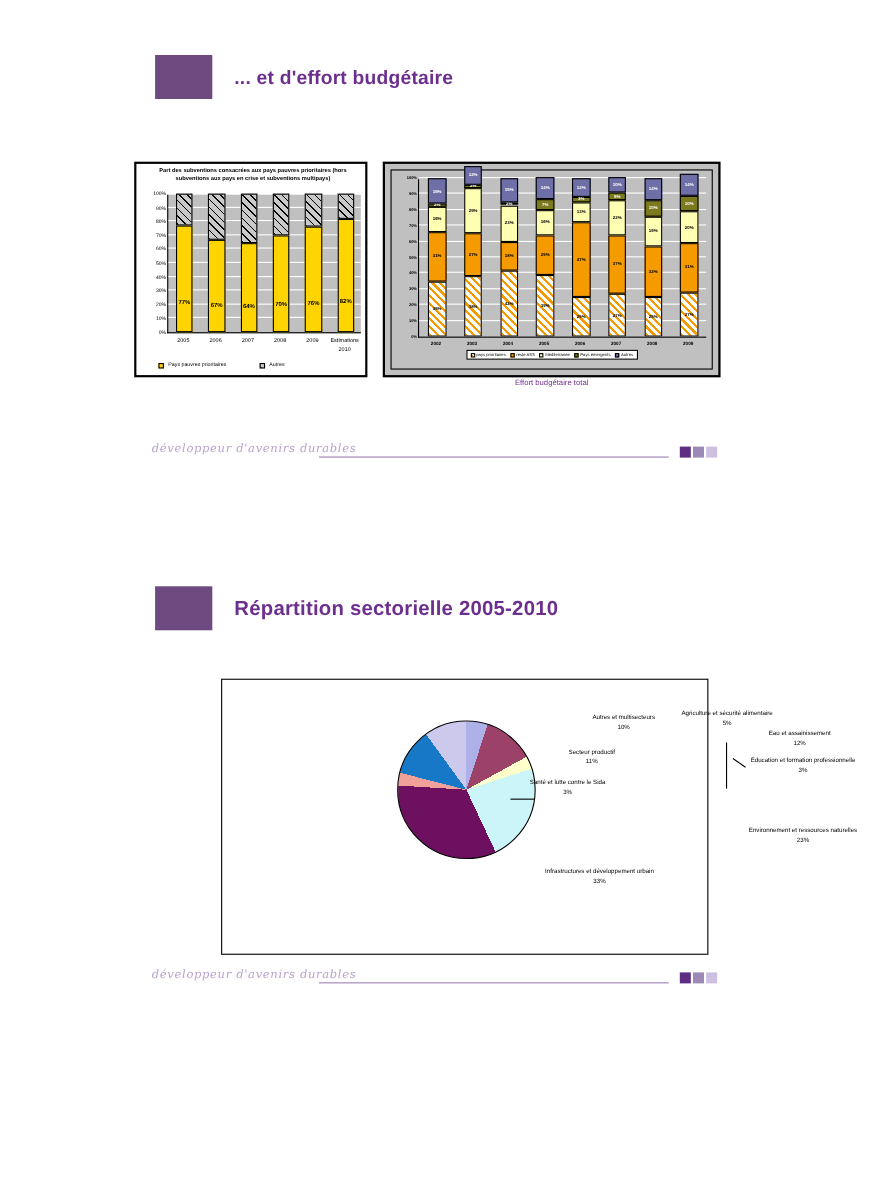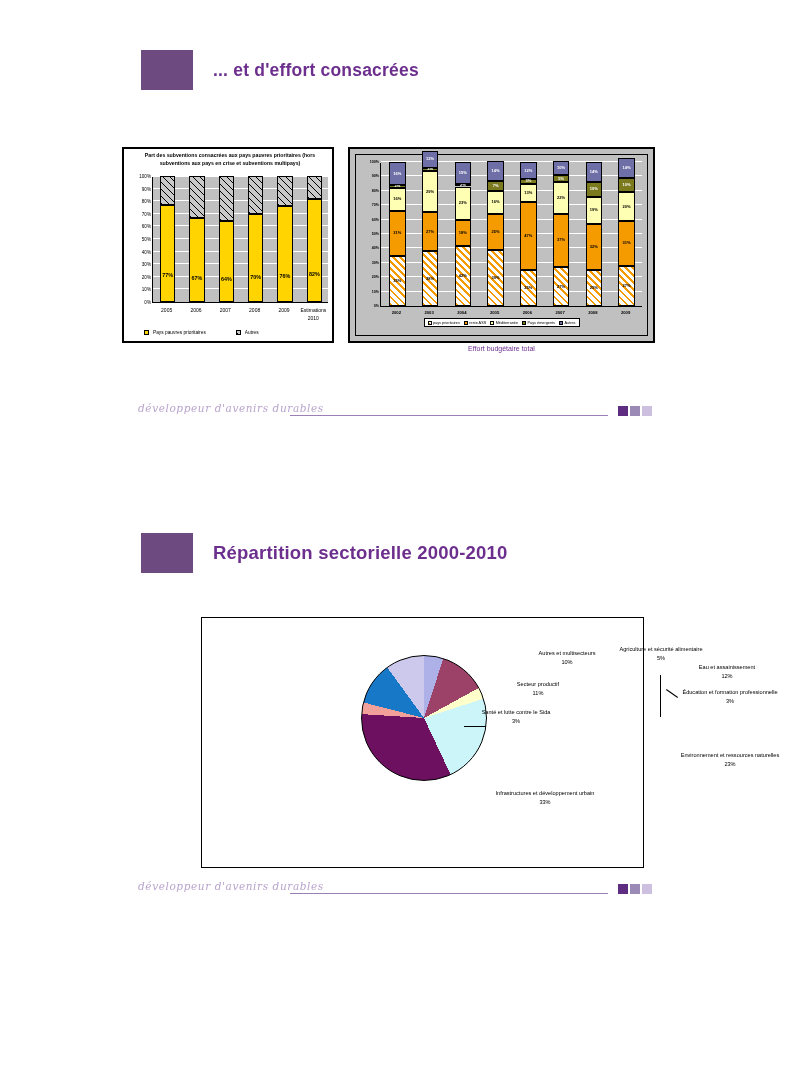--- a/index.html
+++ b/index.html
@@ -196,21 +196,21 @@
     position: absolute; background: #000;
   }
 </style>
 </head>
 <body>
 
 <div class="page">
 
   <div class="slide-header" id="slide1-header">
     <div class="header-square"></div>
-    <div class="header-title">... et d'effort consacrées</div>
+    <div class="header-title">... et d'effort budgétaire</div>
   </div>
 
   <div id="chart1">
     <div class="c1-title">Part des subventions consacrées aux pays pauvres prioritaires (hors subventions aux pays en crise et subventions multipays)</div>
     <div class="plot" id="c1-plot">
         <div class="ytick" style="bottom: 0px; transform: translateY(50%);">0%</div>
         <div class="gridline" style="bottom: 12.6px;"></div>
         <div class="ytick" style="bottom: 12.6px; transform: translateY(50%);">10%</div>
         <div class="gridline" style="bottom: 25.2px;"></div>
         <div class="ytick" style="bottom: 25.2px; transform: translateY(50%);">20%</div>
@@ -476,21 +476,21 @@
             <span class="sw" style="background: rgb(111, 111, 168);"></span>
             <span class="tx">Autres</span>
           </div>
         </div>
     </div>
   </div>
   <div id="chart2-caption">Effort budgétaire total</div>
 
   <div class="slide-header" id="slide2-header">
     <div class="header-square"></div>
-    <div class="header-title">Répartition sectorielle 2000-2010</div>
+    <div class="header-title">Répartition sectorielle 2005-2010</div>
   </div>
 
   <div id="chart3">
     <div id="pie-wrap">
       <div id="pie" style="background: conic-gradient(rgb(174, 176, 232) 0deg, rgb(174, 176, 232) 18deg, rgb(156, 66, 104) 18deg, rgb(156, 66, 104) 61.2deg, rgb(255, 255, 204) 61.2deg, rgb(255, 255, 204) 72deg, rgb(204, 245, 250) 72deg, rgb(204, 245, 250) 154.8deg, rgb(109, 16, 96) 154.8deg, rgb(109, 16, 96) 273.6deg, rgb(242, 160, 154) 273.6deg, rgb(242, 160, 154) 284.4deg, rgb(24, 120, 200) 284.4deg, rgb(24, 120, 200) 324deg, rgb(204, 201, 236) 324deg, rgb(204, 201, 236) 360deg);"></div>
     </div>
     <div id="pie-labels">
         <div class="pie-label" style="left: 404px; top: 27px; width: 110px;">Agriculture et sécurité alimentaire
 5%</div>
         <div class="pie-label" style="left: 470px; top: 45px; width: 110px;">Eau et assainissement

